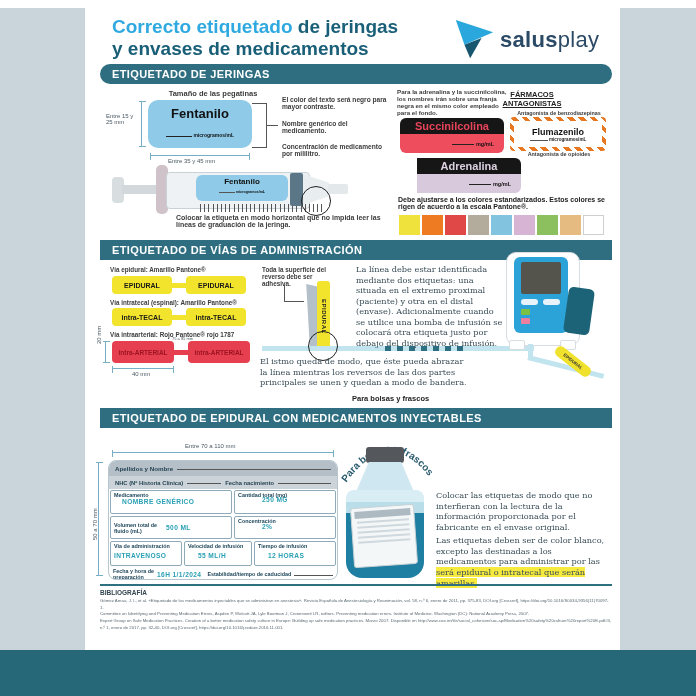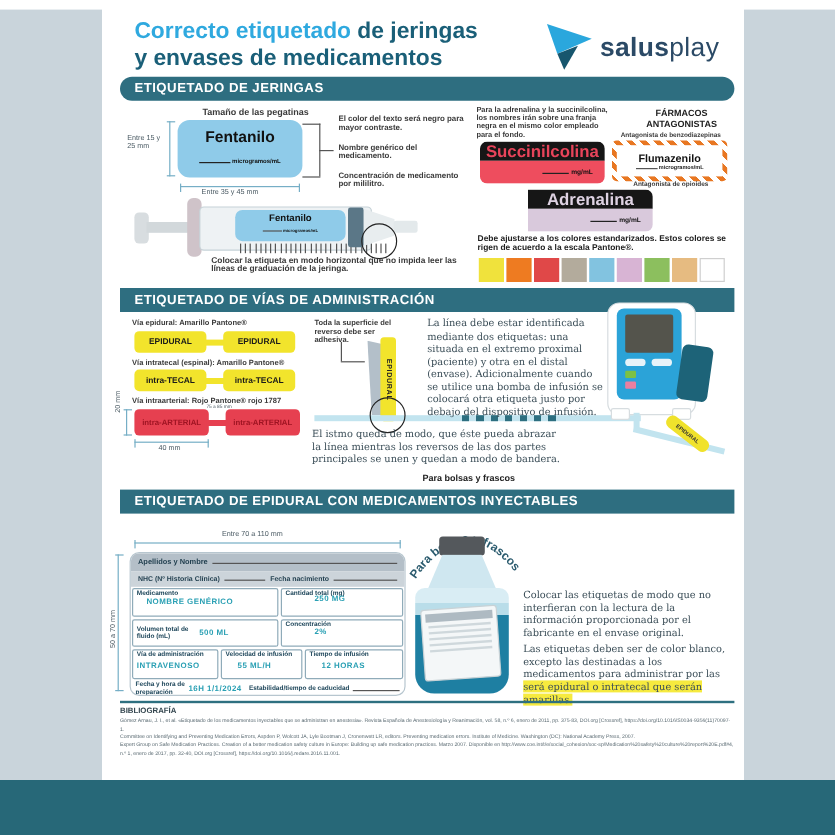--- a/index.html
+++ b/index.html
@@ -27,21 +27,21 @@
   .mv:before,.mv:after{content:"";position:absolute;left:-3px;width:7px;height:1px;background:#76aec6;}
   .mv:before{top:0}.mv:after{bottom:0}
   .mh{position:absolute;border-top:1px solid #76aec6;}
   .mh:before,.mh:after{content:"";position:absolute;top:-3px;width:1px;height:7px;background:#76aec6;}
   .mh:before{left:0}.mh:after{right:0}
   .dim{color:#4a5a63;font-size:6px;}
   
   .bigsticker{position:absolute;left:148px;top:100px;width:104px;height:48px;background:#8fcbe9;border-radius:10px;text-align:center;}
   
   .bandlabel{position:absolute;width:104px;height:35px;border-radius:6px;overflow:hidden;font-weight:bold;}
-  .bandlabel .band{height:16px;background:#161616;display:flex;align-items:center;justify-content:center;font-size:14px;}
+  .bandlabel .band{height:16px;background:#161616;display:flex;align-items:center;justify-content:center;font-size:11px;}
   .bandlabel .body{height:19px;display:flex;align-items:center;justify-content:flex-end;padding-right:10px;font-size:5.5px;color:#111;}
   
   .striped{position:absolute;width:96px;height:34px;border-radius:4px;padding:4px;box-sizing:border-box;}
   .striped .inner{background:#fff;width:100%;height:100%;display:flex;flex-direction:column;align-items:center;justify-content:center;}
   .striped .nm{font-weight:bold;font-size:9px;color:#111;}
   .striped .un{font-size:4.6px;color:#222;font-weight:bold;}
   .stripes-o{background:repeating-linear-gradient(45deg,#e87722 0 4px,#fff 4px 8px);}
   .stripes-b{background:repeating-linear-gradient(45deg,#9fd4e8 0 4px,#fff 4px 8px);}
   .sw{width:21px;height:20px;display:inline-block;margin-right:2px;}
   
@@ -114,38 +114,38 @@
       <span class="tick"></span><span class="tick"></span><span class="tick"></span><span class="tick"></span><span class="tick"></span><span class="tick"></span><span class="tick"></span><span class="tick"></span><span class="tick"></span><span class="tick"></span><span class="tick"></span><span class="tick"></span><span class="tick"></span><span class="tick"></span><span class="tick"></span><span class="tick"></span><span class="tick"></span><span class="tick"></span><span class="tick"></span><span class="tick"></span><span class="tick"></span><span class="tick"></span><span class="tick"></span><span class="tick"></span><span class="tick"></span><span class="tick"></span><span class="tick"></span><span class="tick"></span><span class="tick"></span><span class="tick"></span>
     </div>
     <div class="abs" style="left:290px;top:173px;width:13px;height:33px;background:#5b7787;border-radius:2px;"></div>
     <div class="abs" style="left:303px;top:174px;width:26px;height:31px;background:#e8edef;clip-path:polygon(0 0,100% 28%,100% 72%,0 100%);"></div>
     <div class="abs" style="left:328px;top:184px;width:20px;height:10px;background:#e3e9eb;border-radius:2px;"></div>
     <div class="abs" style="left:301px;top:186px;width:28px;height:28px;border:1.4px solid #222;border-radius:50%;"></div>
   </div>
   <div class="abs sb" style="left:176px;top:214px;width:216px;font-size:7px;">Colocar la etiqueta en modo horizontal que no impida leer las líneas de graduación de la jeringa.</div>
 
   <div class="abs sb" style="left:397px;top:88px;width:112px;font-size:6.2px;">Para la adrenalina y la succinilcolina, los nombres irán sobre una franja negra en el mismo color empleado para el fondo.</div>
-  <div class="abs sb" style="left:520px;top:90px;width:96px;font-size:7.5px;text-align:center;color:#222;">FÁRMACOS ANTAGONISTAS</div>
+  <div class="abs sb" style="left:484px;top:90px;width:96px;font-size:7.5px;text-align:center;color:#222;text-decoration:underline;">FÁRMACOS ANTAGONISTAS</div>
 
   <div class="bandlabel" style="left:400px;top:118px;">
     <div class="band" style="color:#e8445a;">Succinilcolina</div>
     <div class="body" style="background:#ee4d5e;">
         <span class="bl" style="width:22px;margin-right:2px;"></span>
         <span>mg/mL</span>
       </div>
   </div>
   <div class="abs sb" style="left:510px;top:110px;width:98px;font-size:5.4px;text-align:center;">Antagonista de benzodiazepinas</div>
   <div class="striped stripes-o" style="left:510px;top:117px;">
     <div class="inner">
       <div class="nm">Flumazenilo</div>
       <div class="un"><span class="bl t" style="width:18px;"></span> <span>microgramos/mL</span></div>
     </div>
   </div>
 
-  <div class="bandlabel" style="left:423px;top:158px;padding-left:17px;">
+  <div class="bandlabel" style="left:400px;top:158px;padding-left:17px;">
     <div class="band" style="color:#ded2e2;">Adrenalina</div>
     <div class="body" style="background:#d9c9dc;">
         <span class="bl" style="width:22px;margin-right:2px;"></span>
         <span>mg/mL</span>
       </div>
   </div>
   <div class="abs sb" style="left:510px;top:151px;width:98px;font-size:5.4px;text-align:center;">Antagonista de opioides</div>
 
   <div class="abs sb" style="left:398px;top:196px;width:212px;font-size:7px;color:#222;">Debe ajustarse a los colores estandarizados. Estos colores se rigen de acuerdo a la escala Pantone®.</div>
   <div class="abs" style="left:399px;top:215px;white-space:nowrap;">

